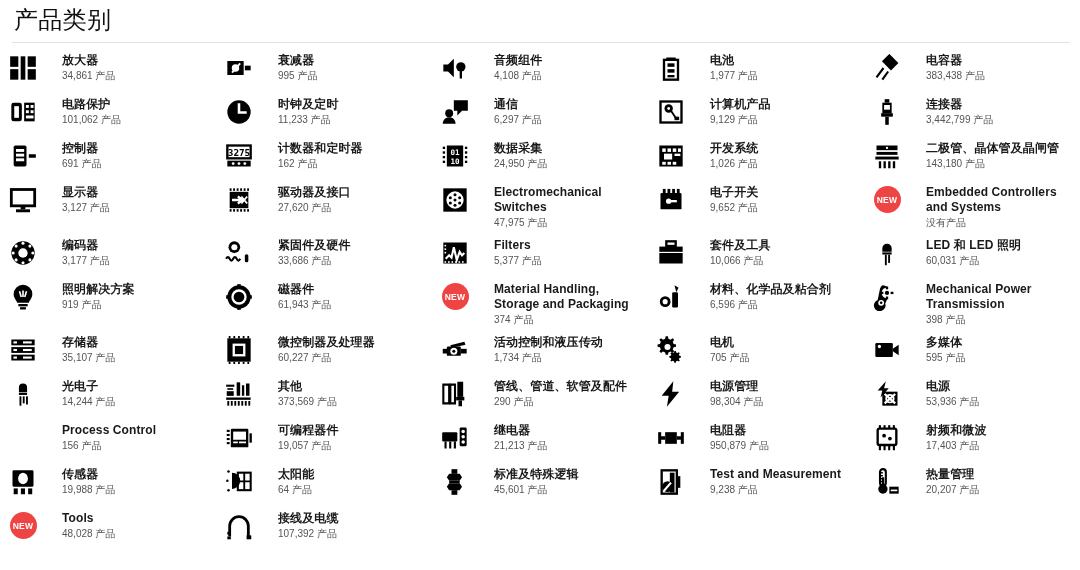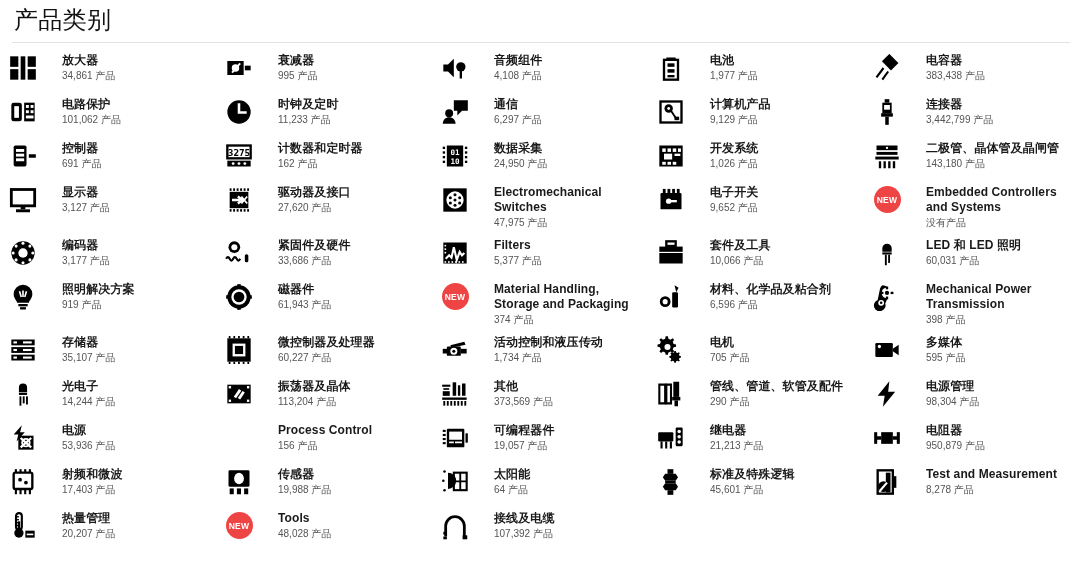--- a/index.html
+++ b/index.html
@@ -660,37 +660,20 @@
           </svg>
         </div>
         <div class="cat-text">
           <div class="cat-label">光电子</div>
           <div class="cat-count">14,244 产品</div>
         </div>
       </div>
       <div class="cat-item">
         <div class="cat-icon">
           <svg width="28" height="28" viewBox="0 0 24 24" fill="#000">
-            <rect x="2" y="4" width="20" height="16"></rect>
-            <rect x="3.2" y="5.2" width="2" height="2" fill="#fff"></rect>
-            <rect x="18.8" y="5.2" width="2" height="2" fill="#fff"></rect>
-            <rect x="3.2" y="16.8" width="2" height="2" fill="#fff"></rect>
-            <rect x="18.8" y="16.8" width="2" height="2" fill="#fff"></rect>
-            <path d="M8.5 15 L13 8.5" stroke="#fff" stroke-width="2.4"></path>
-            <path d="M12 16 L16 10" stroke="#fff" stroke-width="2.4"></path>
-          </svg>
-        </div>
-        <div class="cat-text">
-          <div class="cat-label">振荡器及晶体</div>
-          <div class="cat-count">113,204 产品</div>
-        </div>
-      </div>
-      <div class="cat-item">
-        <div class="cat-icon">
-          <svg width="28" height="28" viewBox="0 0 24 24" fill="#000">
             <rect x="1" y="4" width="7" height="1.8"></rect>
             <rect x="2" y="7" width="5" height="1.4"></rect>
             <rect x="1.5" y="9.6" width="6" height="4"></rect>
             <rect x="10" y="2" width="3" height="11.5"></rect>
             <rect x="14.5" y="4.5" width="2" height="9"></rect>
             <rect x="18" y="3" width="3" height="10.5"></rect>
             <rect x="1" y="15" width="21" height="2"></rect>
             <rect x="2" y="18" width="1.6" height="4"></rect>
             <rect x="5" y="18" width="1.6" height="4"></rect>
             <rect x="8" y="18" width="1.6" height="4"></rect>
@@ -876,21 +859,21 @@
           <svg width="28" height="28" viewBox="0 0 24 24" fill="#000">
             <rect x="4" y="2" width="13" height="20" fill="none" stroke="#000" stroke-width="2"></rect>
             <rect x="11" y="4" width="4" height="17"></rect>
             <circle cx="9" cy="16" r="4.6"></circle>
             <path d="M6 19.5 L12 12.5" stroke="#fff" stroke-width="1.8"></path>
             <rect x="17" y="7" width="3" height="10"></rect>
           </svg>
         </div>
         <div class="cat-text">
           <div class="cat-label">Test and Measurement</div>
-          <div class="cat-count">8,278 产品</div>
+          <div class="cat-count">9,238 产品</div>
         </div>
       </div>
       <div class="cat-item">
         <div class="cat-icon">
           <svg width="28" height="28" viewBox="0 0 24 24" fill="#000">
             <rect x="6" y="1" width="5" height="14" rx="2.4" fill="none" stroke="#000" stroke-width="1.8"></rect>
             <circle cx="8.5" cy="18" r="4"></circle>
             <rect x="7.6" y="8" width="2" height="10"></rect>
             <rect x="6" y="3.5" width="2.5" height="1.2"></rect>
             <rect x="6" y="6" width="2.5" height="1.2"></rect>

